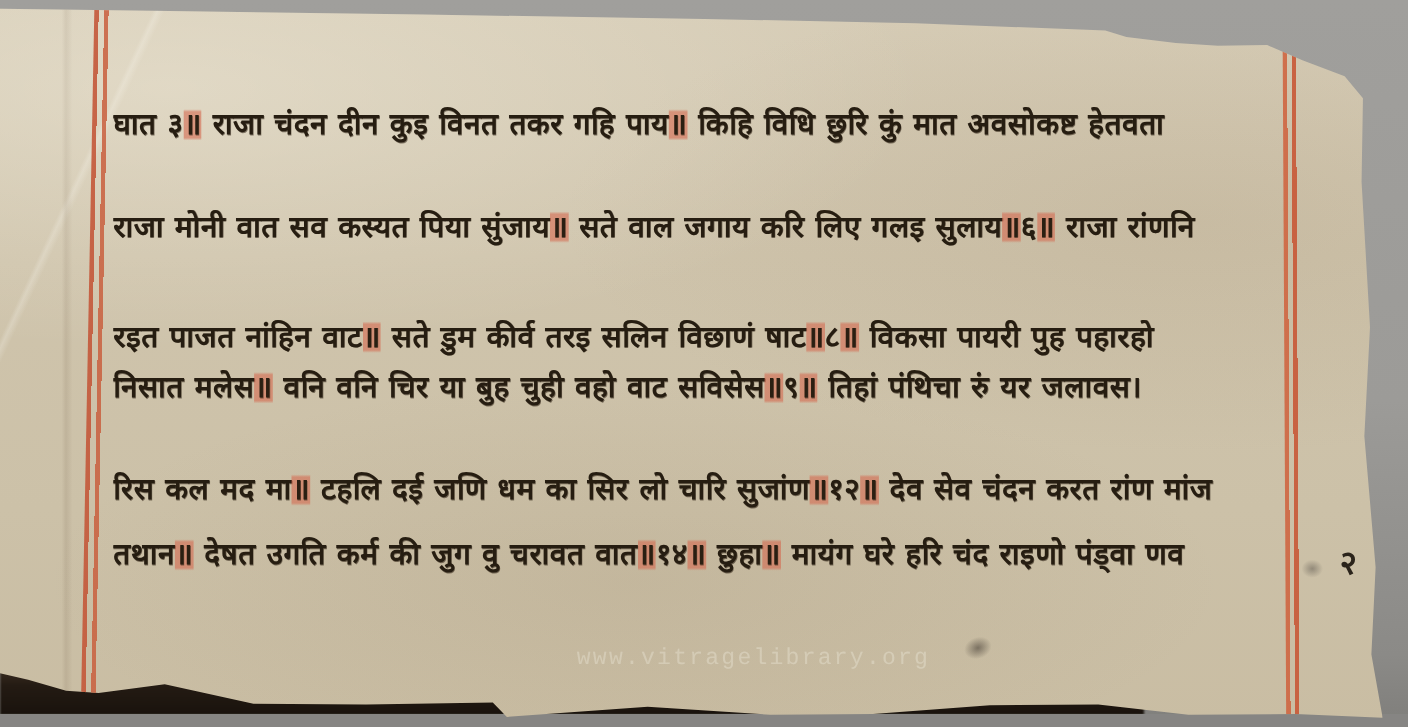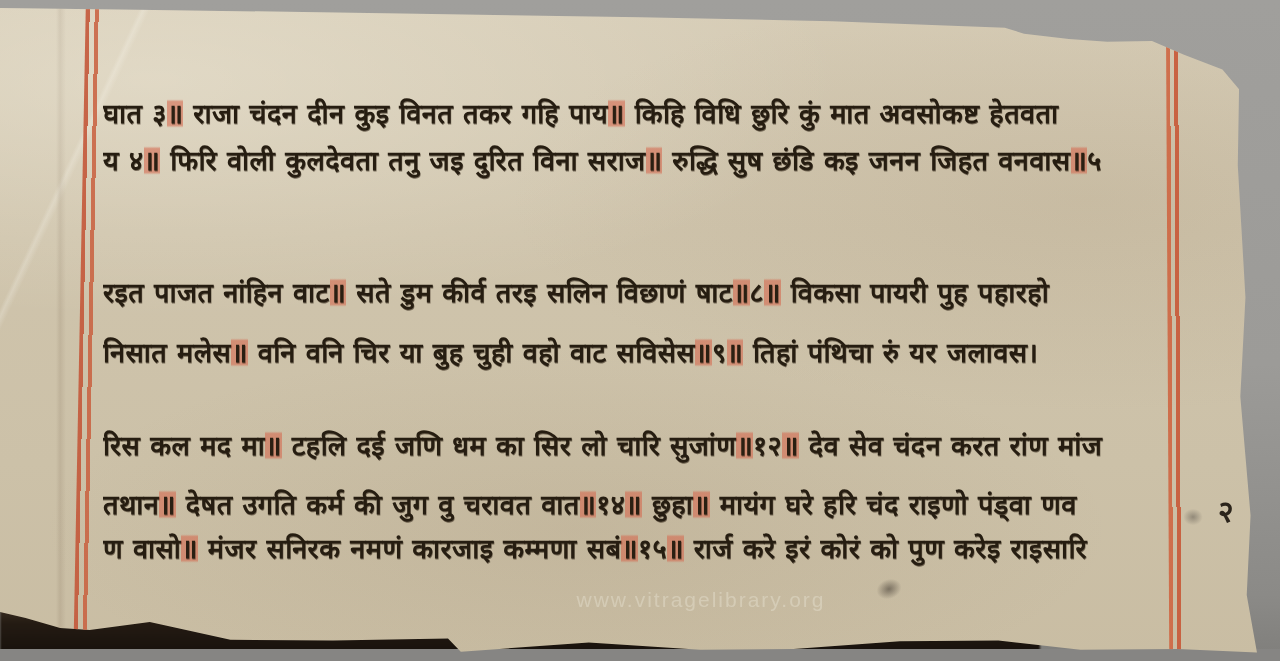--- a/index.html
+++ b/index.html
@@ -75,47 +75,46 @@
   .smudge-a{
     position:absolute;left:872px;top:576px;width:34px;height:26px;
     background:radial-gradient(closest-side, rgba(60,52,44,0.55), rgba(60,52,44,0) 75%);
     transform:rotate(-20deg);
   }
   .smudge-b{
     position:absolute;left:1180px;top:506px;width:26px;height:22px;
     background:radial-gradient(closest-side, rgba(90,84,76,0.5), rgba(90,84,76,0) 75%);
   }
   .watermark{
-    position:absolute;left:516px;top:588px;width:370px;
+    position:absolute;left:500px;top:588px;width:370px;
     font-size:21px;letter-spacing:2px;text-align:center;
     color:rgba(252,250,242,0.28);
-    font-family:Liberation Sans, sans-serif;
+    font-family:Liberation Mono, monospace;
   }
 </style>
 </head>
 <body>
 
 <div class="photo-stage">
 
   <div class="under-shadow"></div>
   <div class="table-strip"></div>
 
   <div class="page">
 
     <div class="rule rule-left"></div>
     <div class="rule rule-right"></div>
 
     <div class="textblock">
       <div class="ms-line" style="top:96px">घात ३<span class="danda">॥</span> राजा चंदन दीन कुइ विनत तकर गहि पाय<span class="danda">॥</span> किहि विधि छुरि कुं मात अवसोकष्ट हेतवता</div>
-      <div class="ms-line" style="top:143px">य ४<span class="danda">॥</span> फिरि वोली कुलदेवता तनु जइ दुरित विना सराज<span class="danda">॥</span> रुद्धि सुष छंडि कइ जनन जिहत वनवास<span class="danda">॥</span>५</div>
-      <div class="ms-line" style="top:275px">रइत पाजत नांहिन वाट<span class="danda">॥</span> सते डुम कीर्व तरइ सलिन विछाणं षाट<span class="danda">॥</span>८<span class="danda">॥</span> विकसा पायरी पुह पहारहो</div>
+      <div class="ms-line" style="top:189px">राजा मोनी वात सव कस्यत पिया सुंजाय<span class="danda">॥</span> सते वाल जगाय करि लिए गलइ सुलाय<span class="danda">॥</span>६<span class="danda">॥</span> राजा रांणनि</div>
+      <div class="ms-line" style="top:289px">रइत पाजत नांहिन वाट<span class="danda">॥</span> सते डुम कीर्व तरइ सलिन विछाणं षाट<span class="danda">॥</span>८<span class="danda">॥</span> विकसा पायरी पुह पहारहो</div>
       <div class="ms-line" style="top:335px">निसात मलेस<span class="danda">॥</span> वनि वनि चिर या बुह चुही वहो वाट सविसेस<span class="danda">॥</span>९<span class="danda">॥</span> तिहां पंथिचा रुं यर जलावस।</div>
       <div class="ms-line" style="top:428px">रिस कल मद मा<span class="danda">॥</span> टहलि दई जणि धम का सिर लो चारि सुजांण<span class="danda">॥</span>१२<span class="danda">॥</span> देव सेव चंदन करत रांण मांज</div>
       <div class="ms-line" style="top:487px">तथान<span class="danda">॥</span> देषत उगति कर्म की जुग वु चरावत वात<span class="danda">॥</span>१४<span class="danda">॥</span> छुहा<span class="danda">॥</span> मायंग घरे हरि चंद राइणो पंड्वा णव</div>
-      <div class="ms-line" style="top:531px">ण वासो<span class="danda">॥</span> मंजर सनिरक नमणं कारजाइ कम्मणा सबं<span class="danda">॥</span>१५<span class="danda">॥</span> रार्ज करे इरं कोरं को पुण करेइ राइसारि</div>
     </div>
 
     <div class="folio-number">२</div>
 
     <div class="smudge-a"></div>
     <div class="smudge-b"></div>
   </div>
 
   <div class="watermark">www.vitragelibrary.org</div>
 </div>

